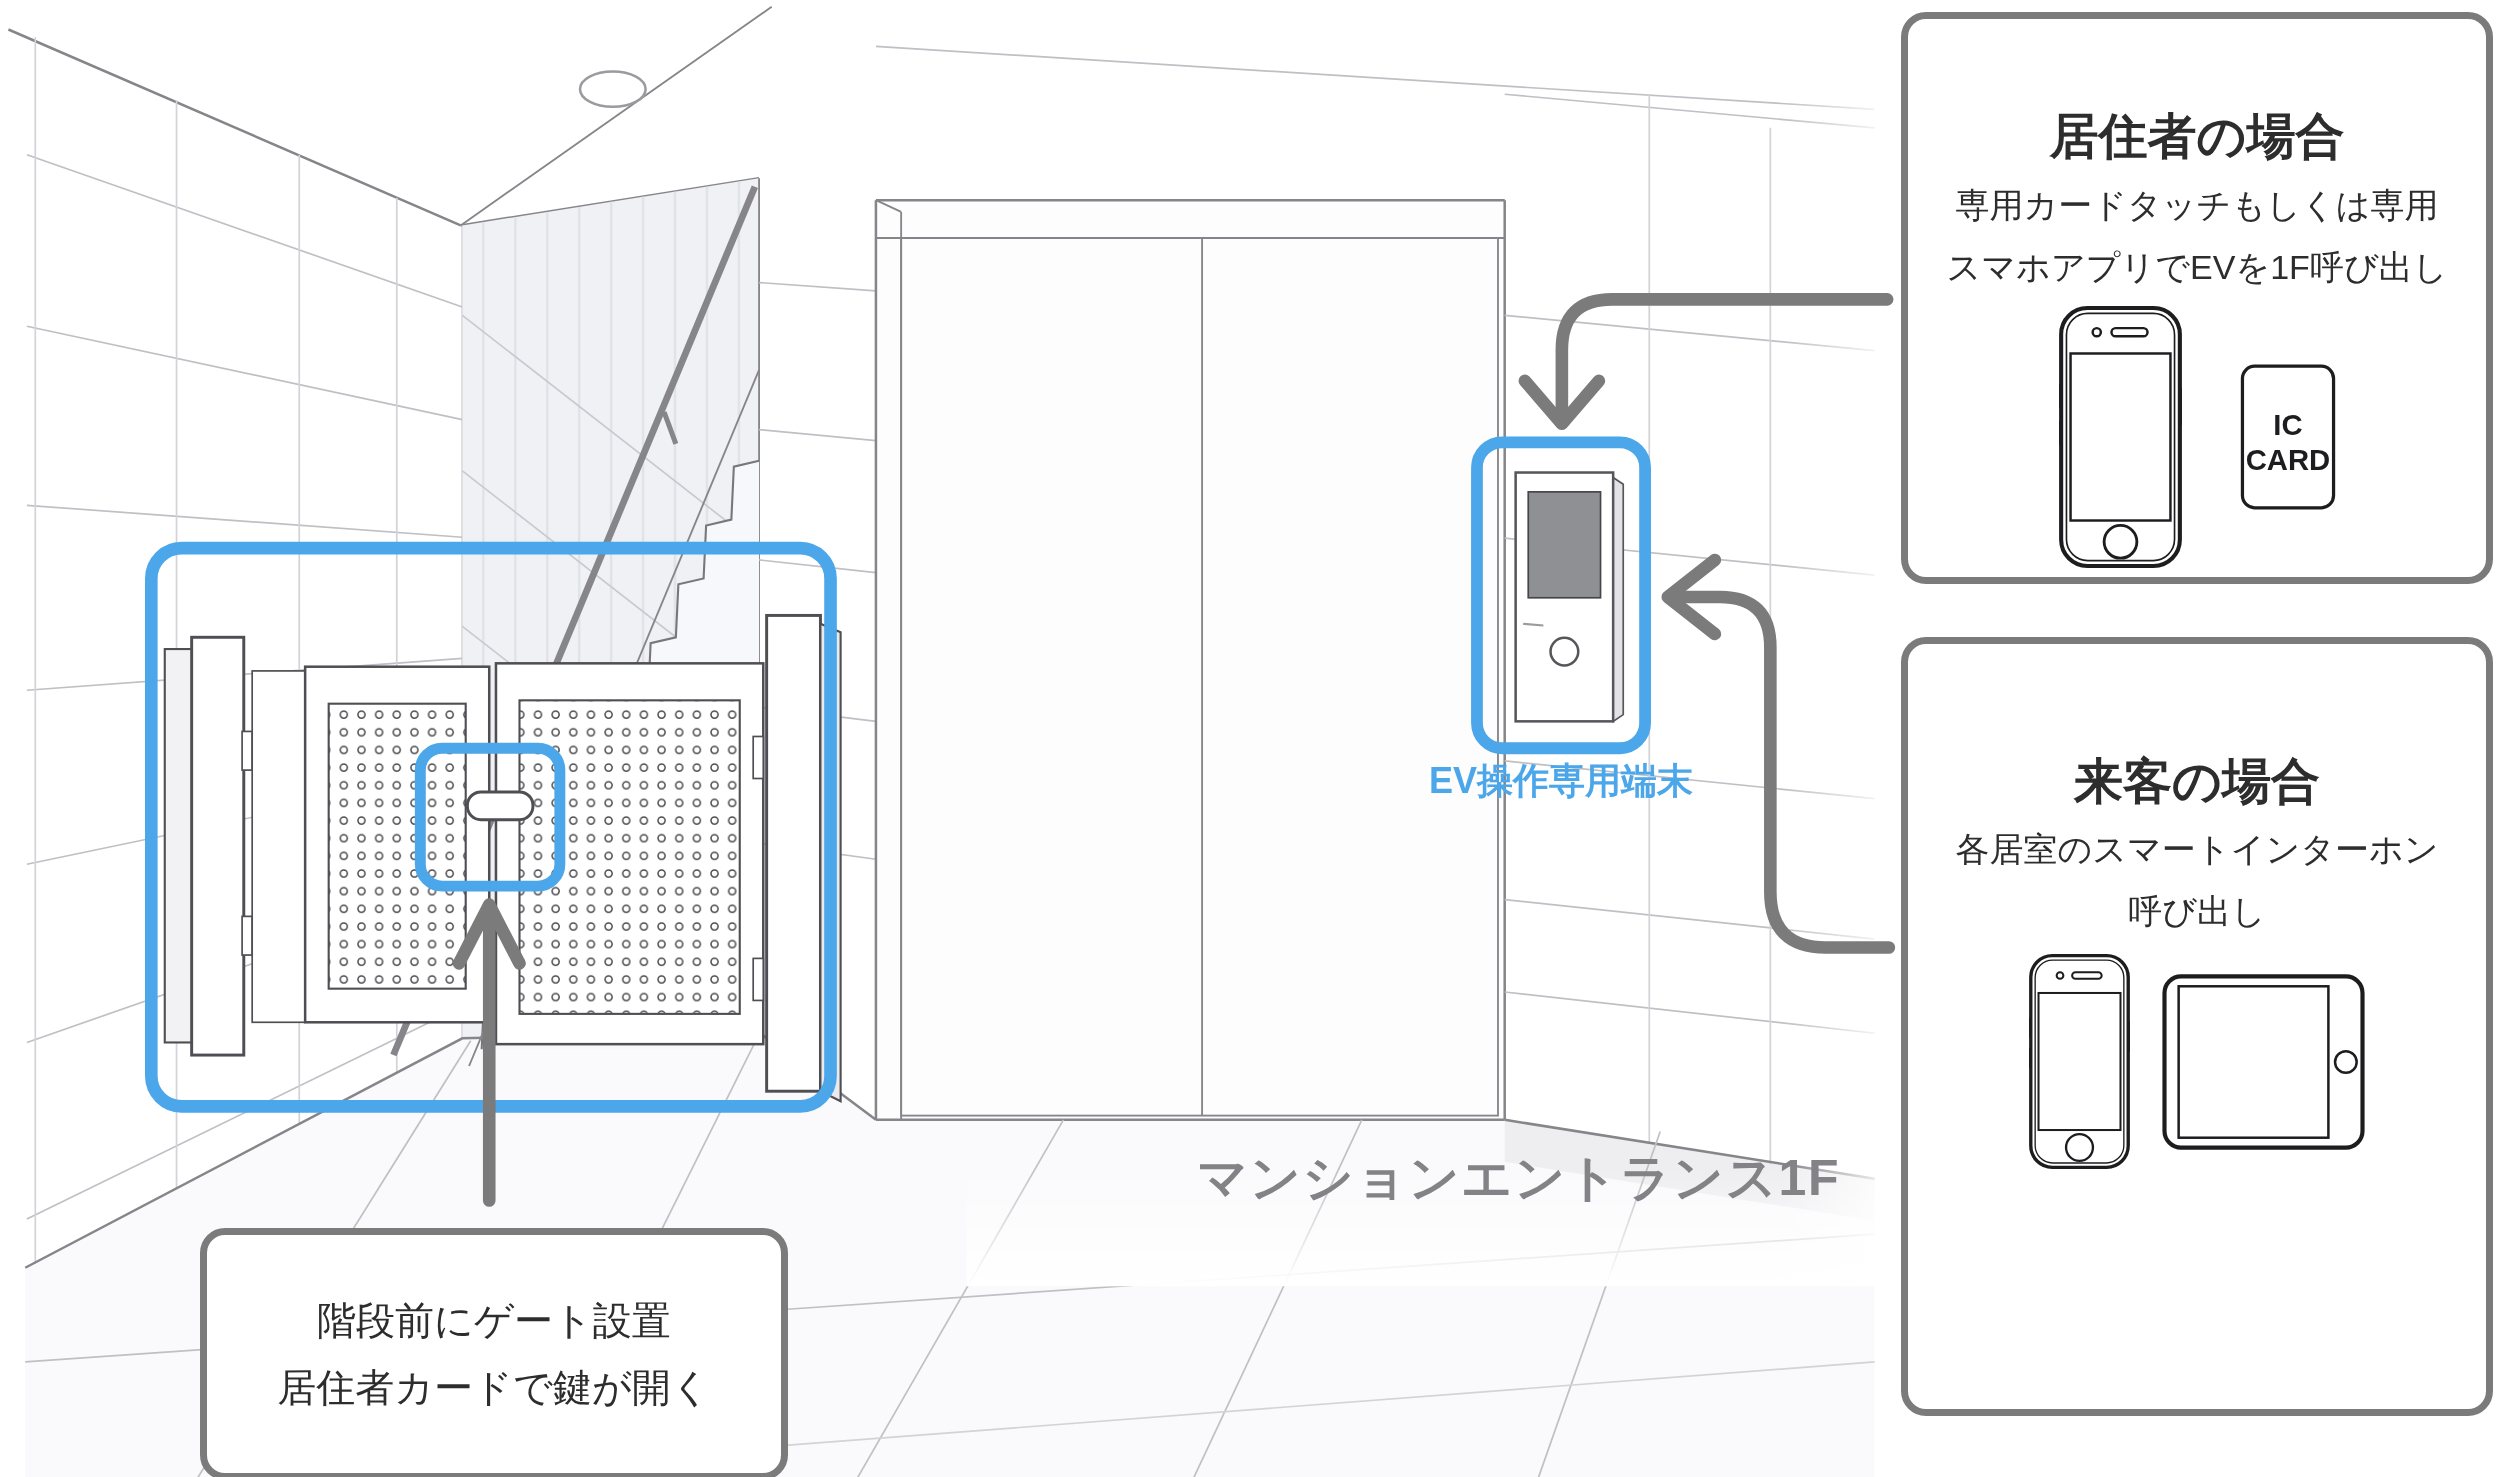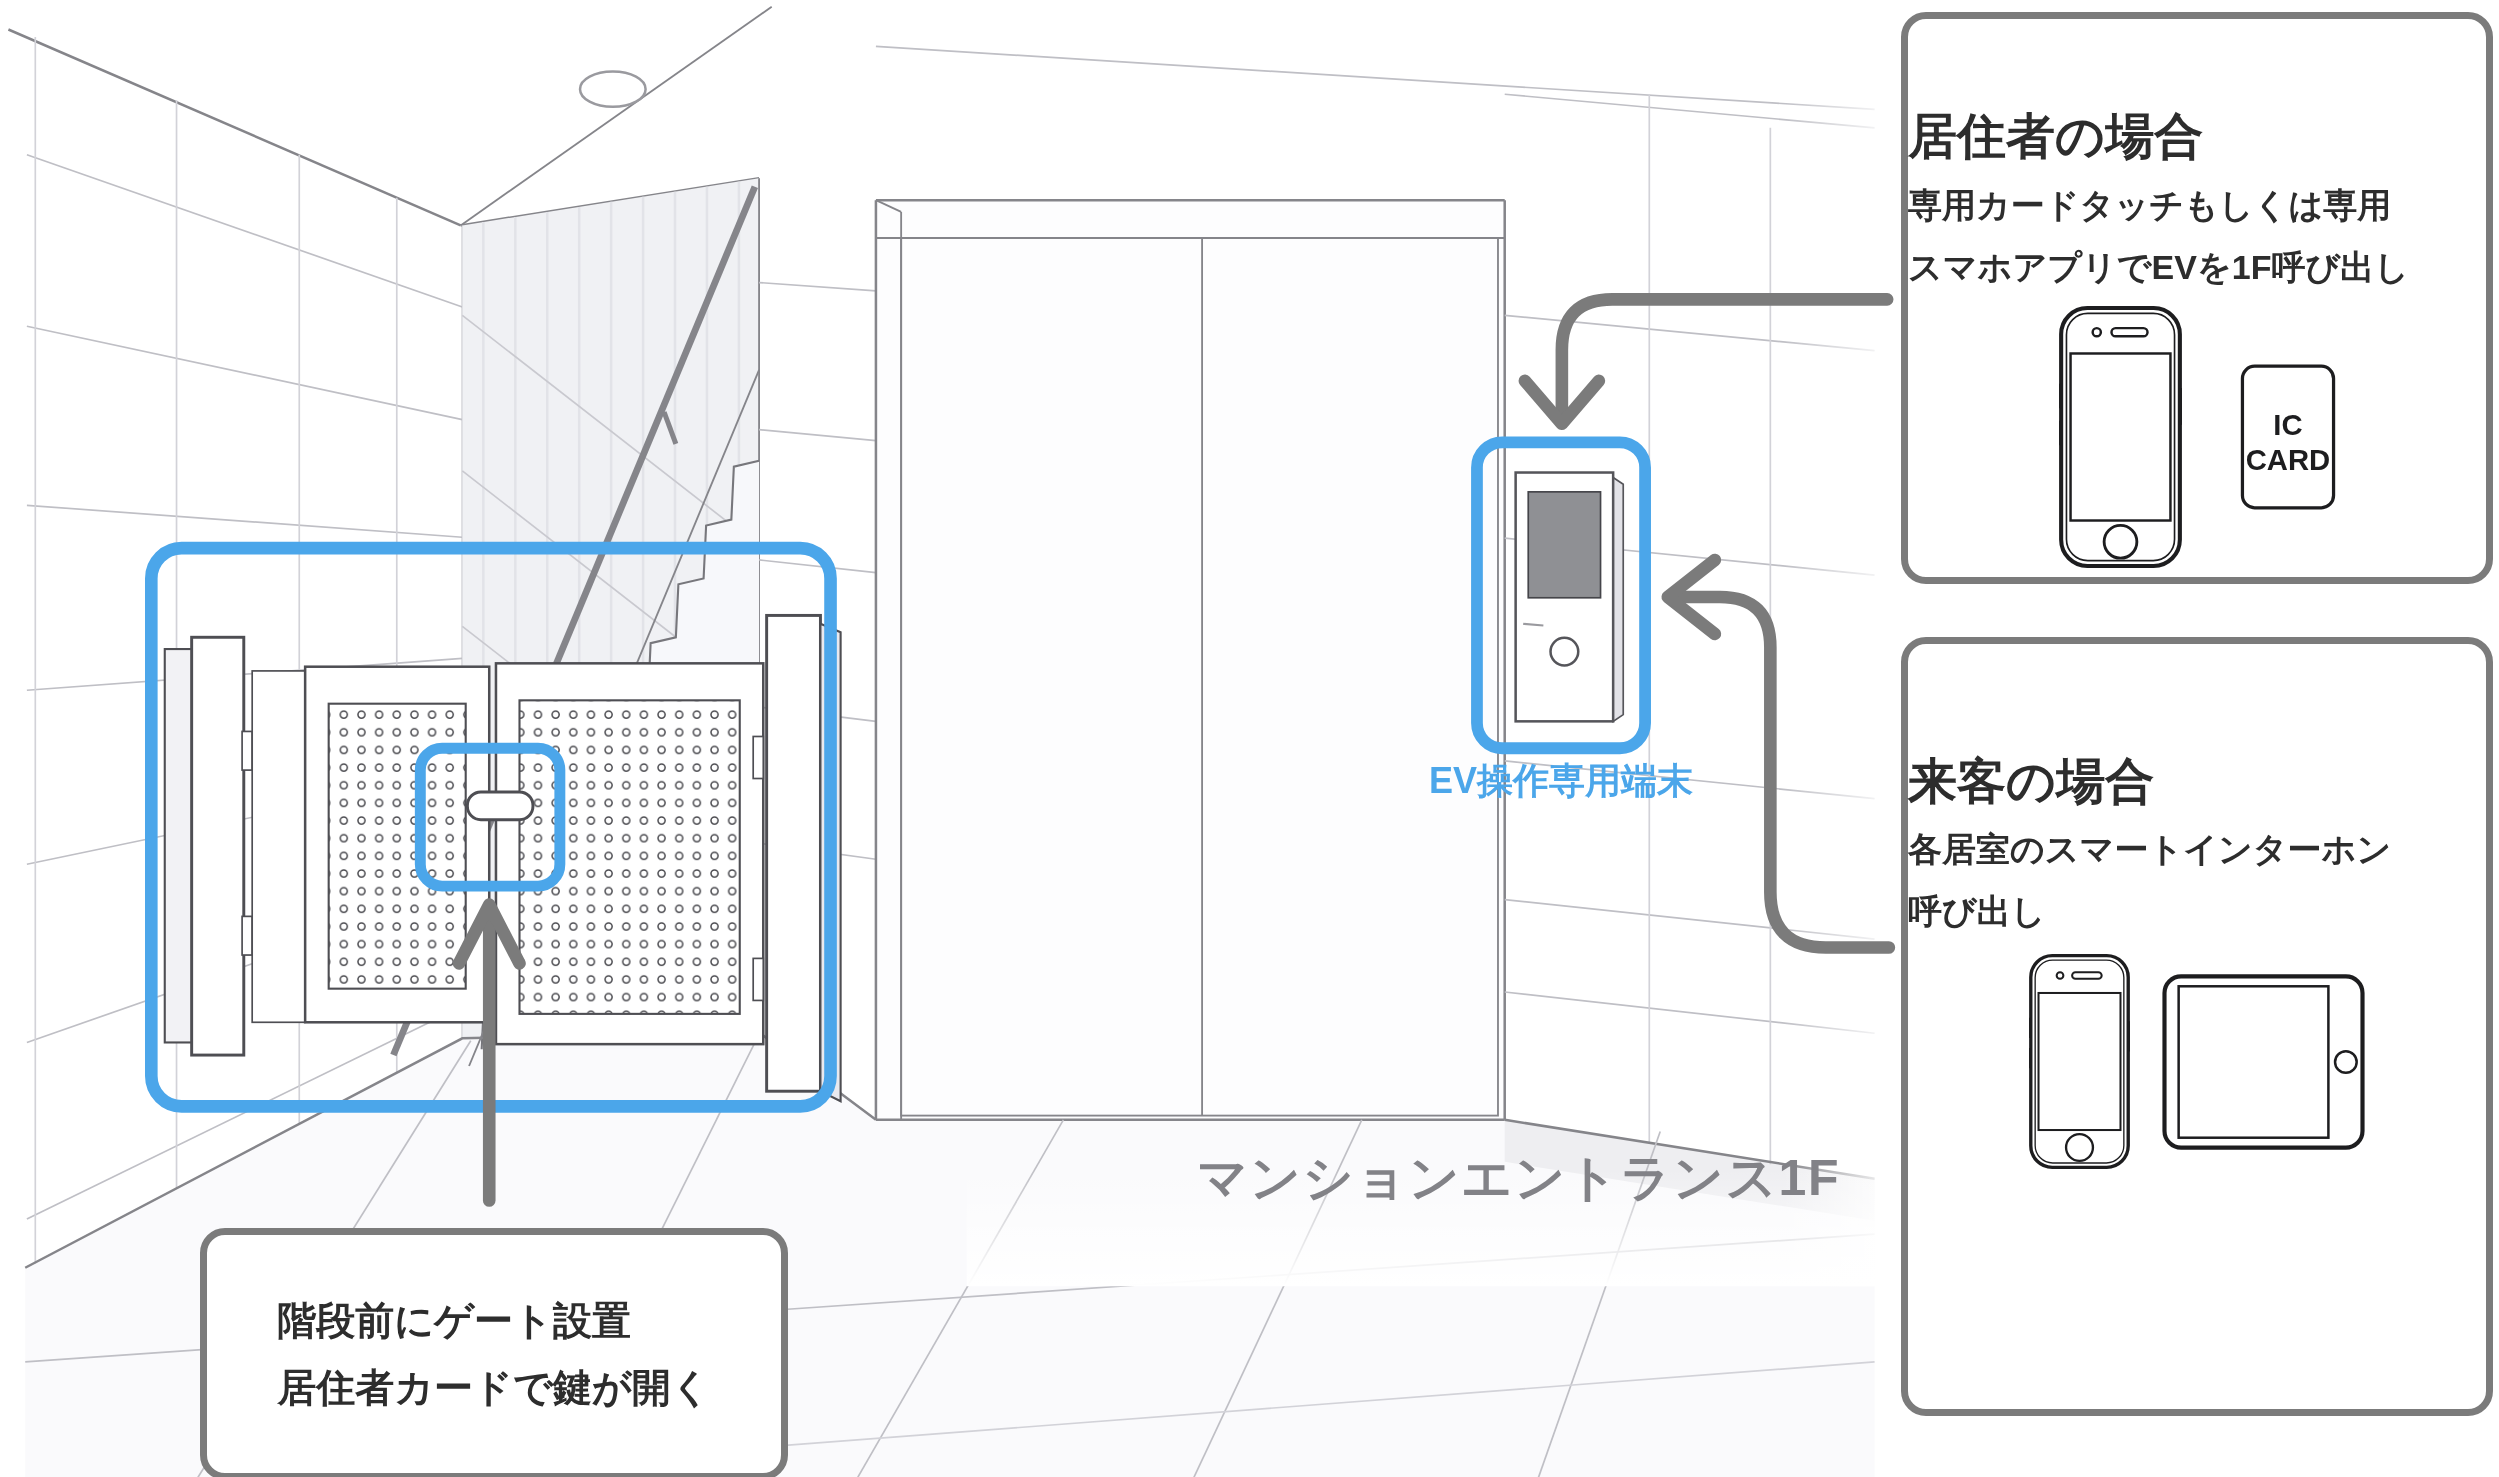--- a/index.html
+++ b/index.html
@@ -23,23 +23,23 @@
   .gateln{stroke:#4E4E53;fill:#fff;}
   .shade{fill:#F0F1F4;stroke:none;}
   .hatch{stroke:#E2E3E8;stroke-width:3;fill:none;}
   .stripRow{stroke:#C9C9CF;stroke-width:2;fill:none;}
 
   .blue-rect{fill:none;stroke:var(--highlight-blue);}
   .arrow{fill:none;stroke:var(--annotation-gray);stroke-width:15;stroke-linecap:round;stroke-linejoin:round;}
 
   
   .callout{position:absolute;background:#fff;border:7.6px solid var(--annotation-gray);
-           border-radius:25px;box-sizing:border-box;color:var(--text-dark);}
+           border-radius:25px;box-sizing:border-box;text-align:center;color:var(--text-dark);}
   .callout .title{font-size:49px;font-weight:700;line-height:1.1;}
-  .callout .body{font-size:34px;font-weight:700;line-height:1.82;}
+  .callout .body{font-size:34px;font-weight:400;line-height:1.82;}
   .icon-row{display:flex;justify-content:center;align-items:center;}
   .device{stroke:#1D1D1F;fill:#fff;}
 
   .floor-label{position:absolute;left:1197px;top:1145px;width:656px;
                font-size:50px;font-weight:600;letter-spacing:1.7px;white-space:nowrap;
                color:var(--floor-label-gray);}
   .ev-label{position:absolute;left:1351px;top:757px;width:420px;text-align:center;
             font-size:36px;font-weight:600;color:var(--highlight-blue);white-space:nowrap;}
 </style>
 </head>

